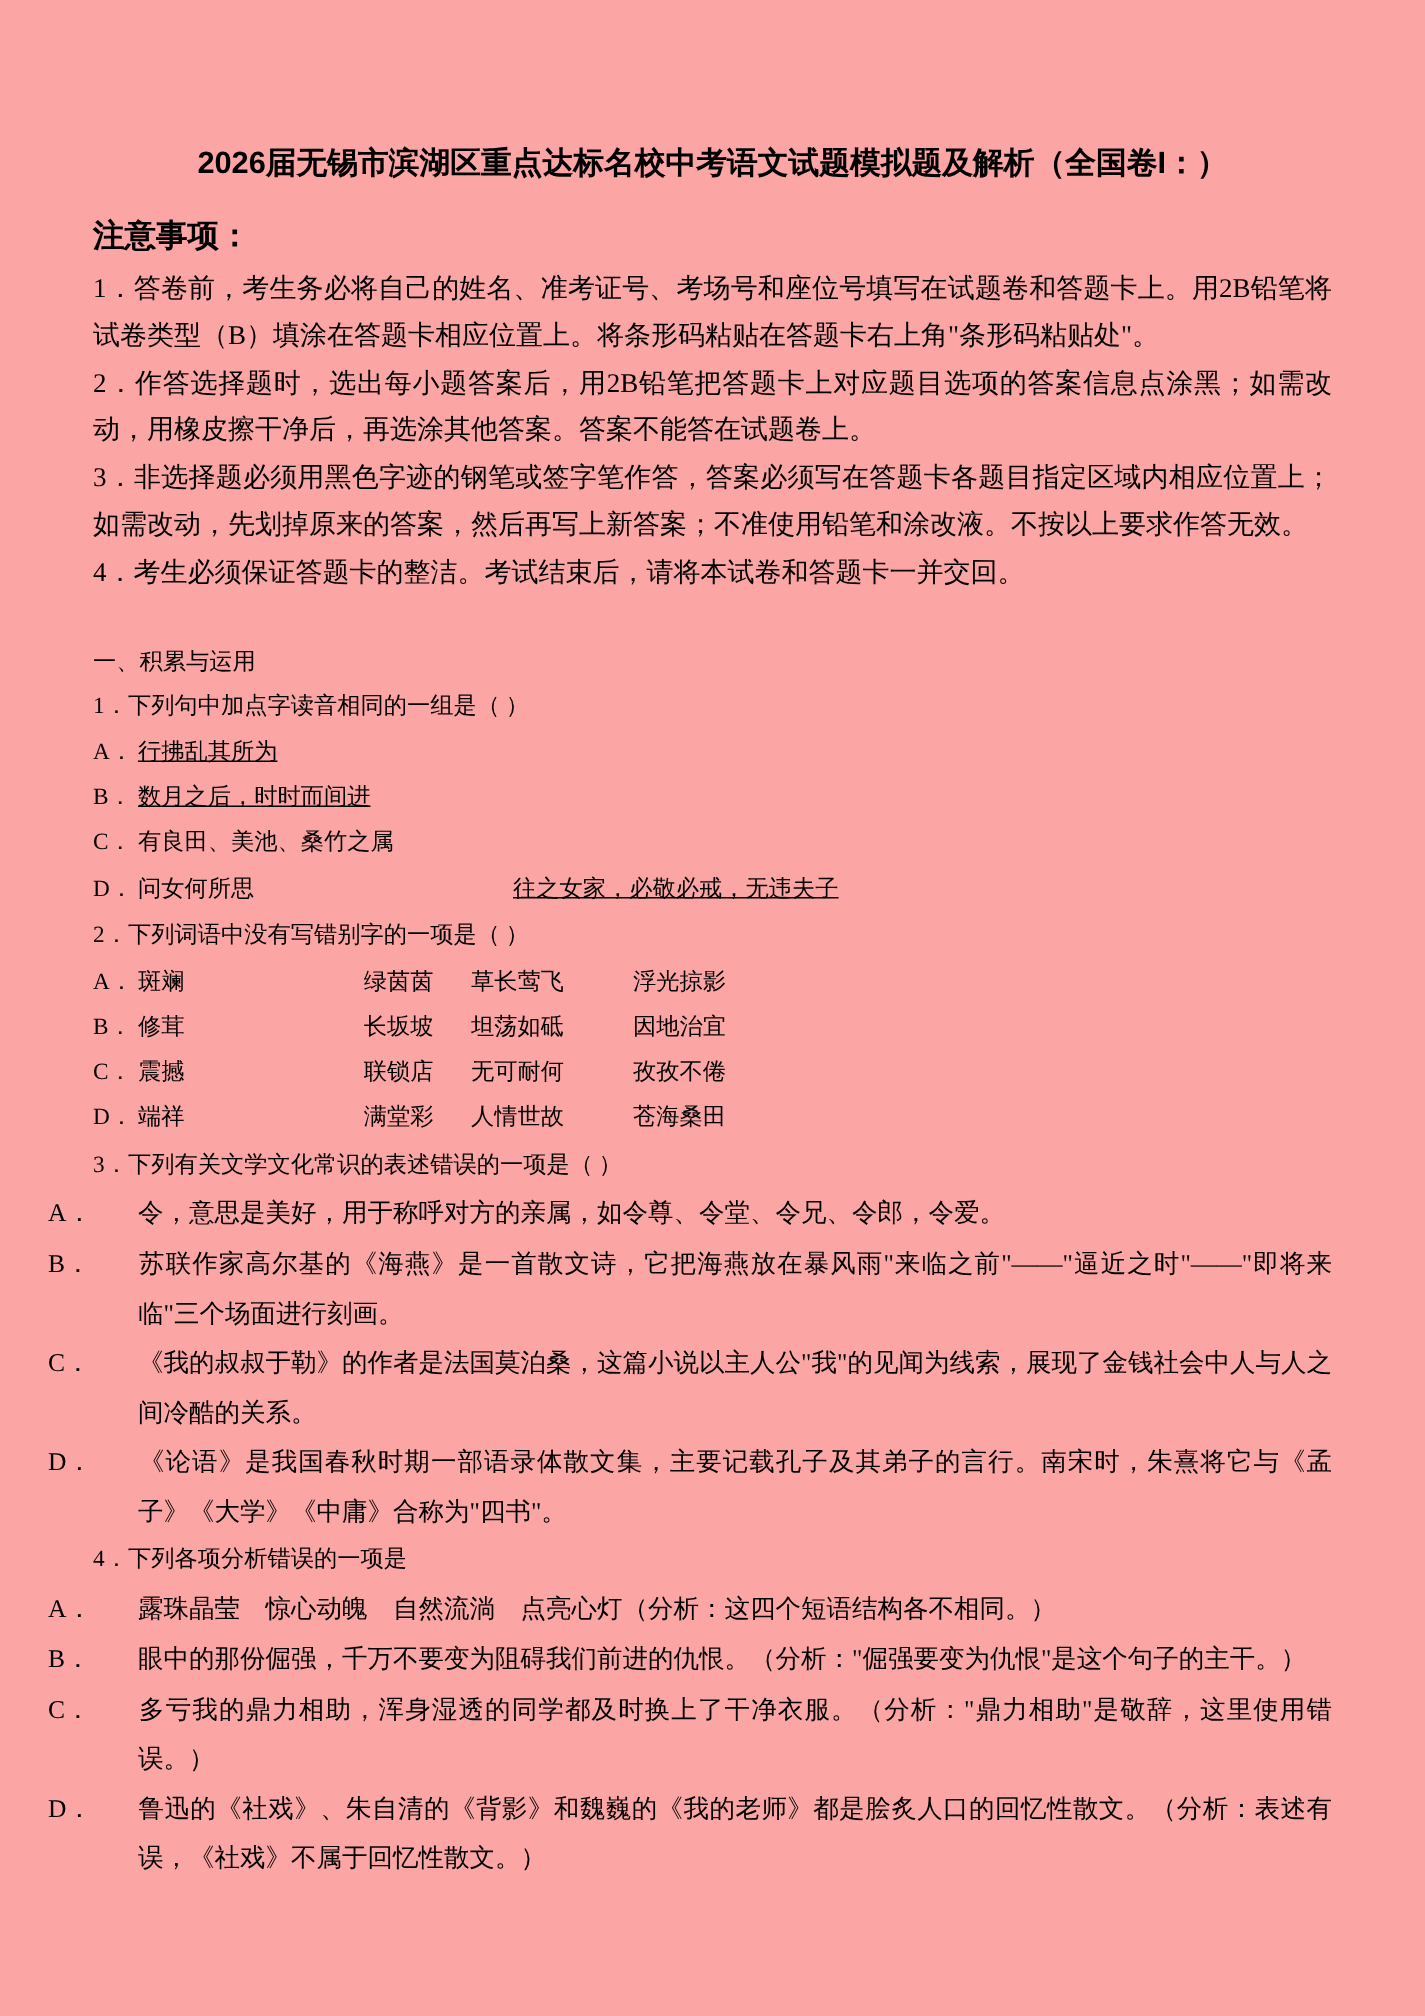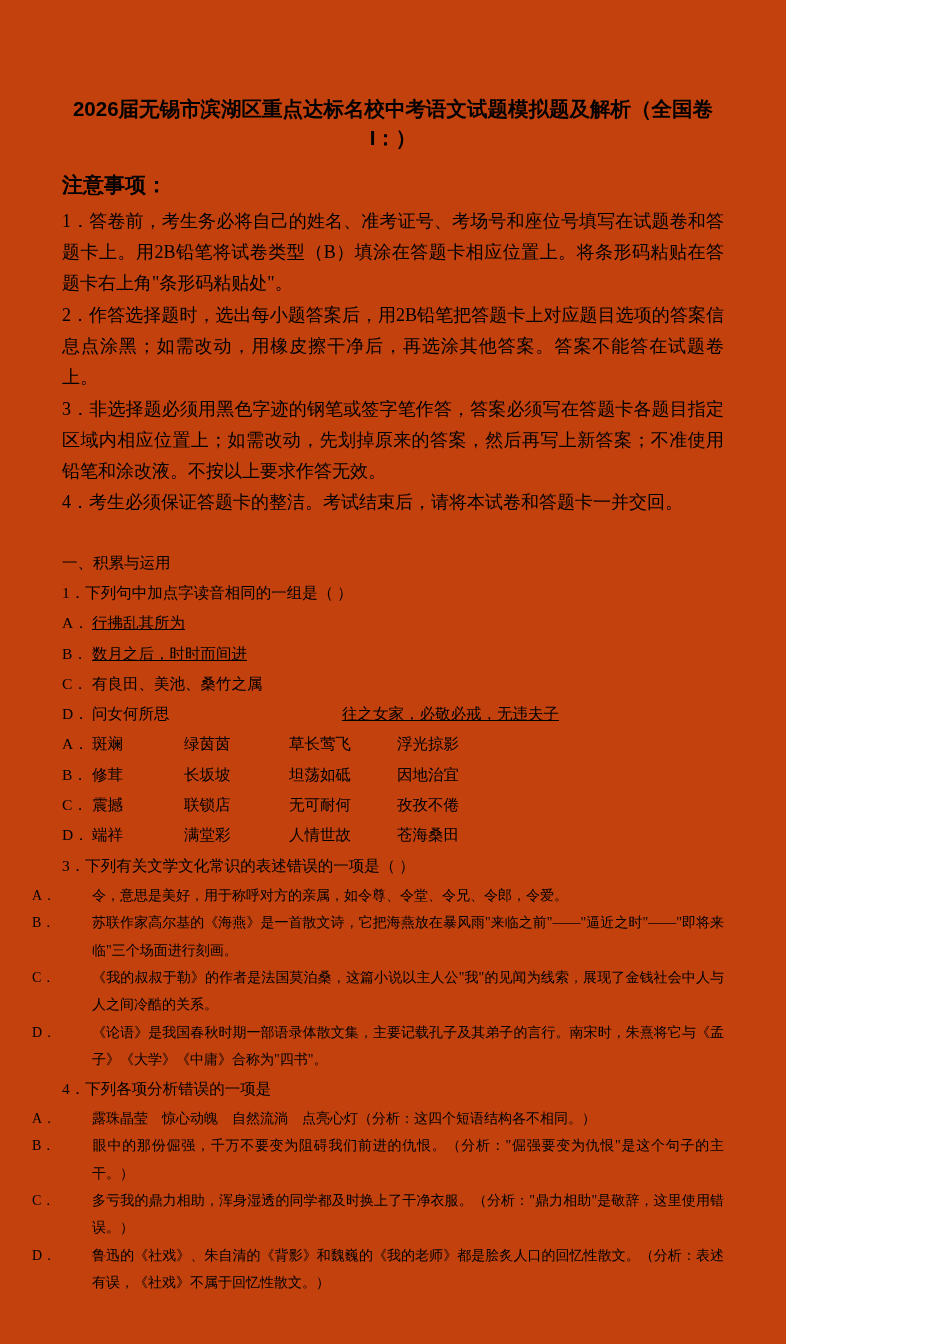--- a/index.html
+++ b/index.html
@@ -7,25 +7,25 @@
     padding: 0;
     background: #ffffff;
   }
   body {
     width: 950px;
     min-height: 1344px;
     font-family: "Liberation Serif", "DejaVu Serif", serif;
     color: #000000;
   }
   .page {
-    width: 786px;
+    width: 950px;
     min-height: 1344px;
     box-sizing: border-box;
     padding: 95px 62px 22px 62px;
-    background: #c2410c;
+    background: #fca5a5;
   }
   .doc-title {
     font-family: "Liberation Sans", "DejaVu Sans", sans-serif;
     font-size: 20.5px;
     font-weight: bold;
     text-align: center;
     letter-spacing: 0px;
     margin: 0 0 18px 0;
     line-height: 1.4;
   }
@@ -69,25 +69,25 @@
     flex: 0 0 30px;
     font-family: "Liberation Serif", serif;
   }
   .opt-cols {
     display: flex;
     flex: 1 1 auto;
   }
   .opt-c1 { width: 250px; flex: 0 0 250px; }
   .opt-c2 { flex: 1 1 auto; text-decoration: underline; }
   .opt-g1 { width: 92px; flex: 0 0 92px; }
-  .opt-g2 { width: 105px; flex: 0 0 105px; }
-  .opt-g3 { width: 108px; flex: 0 0 108px; }
+  .opt-g2 { width: 105px; flex: 0 0 105px; text-align: right; }
+  .opt-g3 { width: 108px; flex: 0 0 108px; margin-left: 25px; }
   .opt-g4 { flex: 1 1 auto; }
   .opt-para {
-    font-size: 14px;
+    font-size: 17px;
     line-height: 1.95;
     margin: 0;
     text-align: justify;
     padding-left: 30px;
     text-indent: -30px;
   }
   .opt-para .opt-letter-inline {
     display: inline-block;
     width: 30px;
   }
@@ -132,20 +132,21 @@
     </span>
   </div>
   <div class="opt-row">
     <span class="opt-letter">D．</span>
     <span class="opt-cols">
       <span class="opt-c1">问女何所思</span>
       <span class="opt-c2">往之女家，必敬必戒，无违夫子</span>
     </span>
   </div>
 
+  <div class="question-stem">2．下列词语中没有写错别字的一项是（    ）</div>
   <div class="opt-row">
     <span class="opt-letter">A．</span>
     <span class="opt-cols">
       <span class="opt-g1">斑斓</span>
       <span class="opt-g2">绿茵茵</span>
       <span class="opt-g3">草长莺飞</span>
       <span class="opt-g4">浮光掠影</span>
     </span>
   </div>
   <div class="opt-row">

